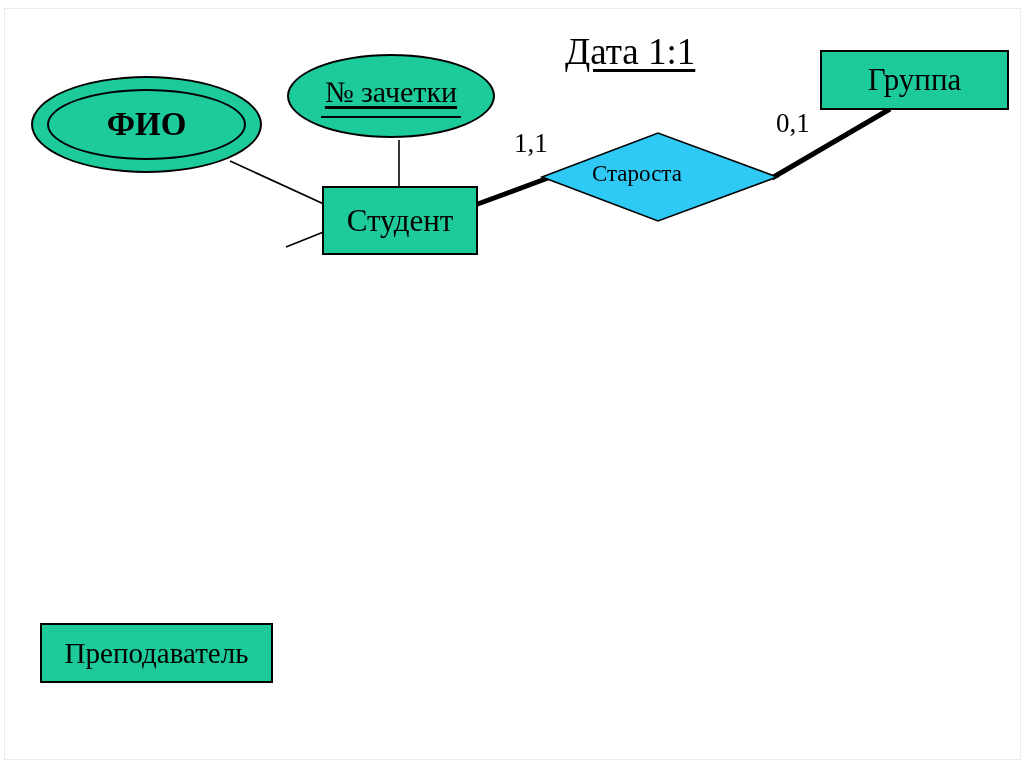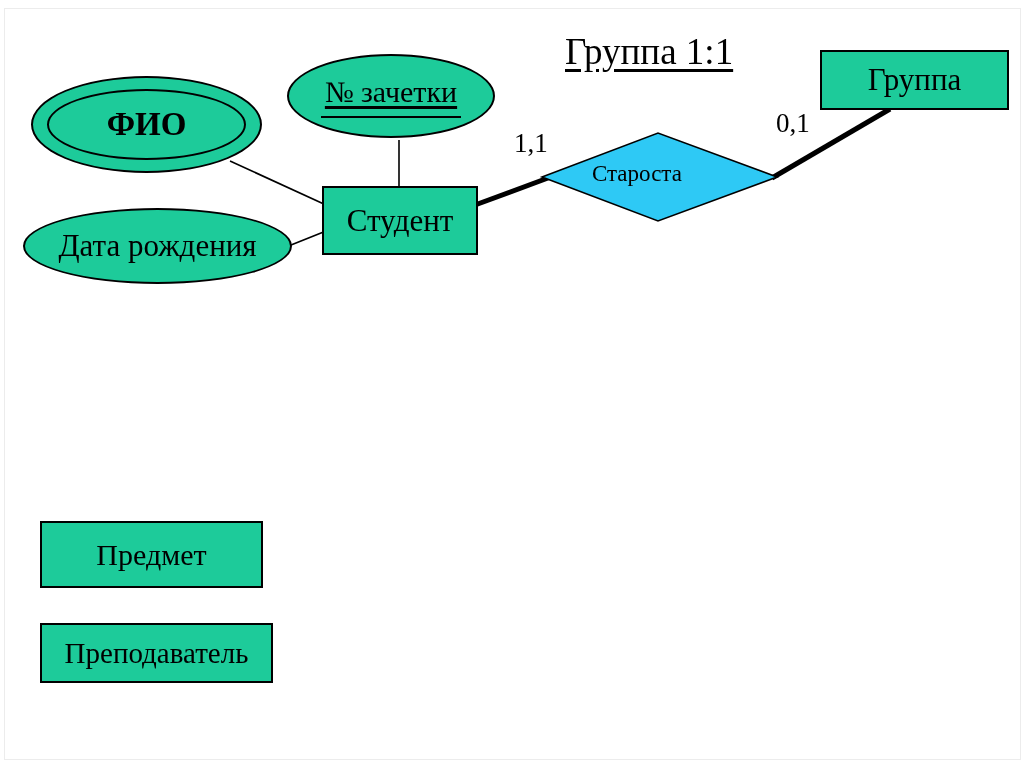--- a/index.html
+++ b/index.html
@@ -69,49 +69,43 @@
 
   <svg id="wires" width="1024" height="767" viewBox="0 0 1024 767">
     <line x1="230" y1="161" x2="326" y2="205" stroke="#000" stroke-width="1.6"></line>
     <line x1="286" y1="247" x2="326" y2="231" stroke="#000" stroke-width="1.6"></line>
     <line x1="399" y1="140" x2="399" y2="188" stroke="#000" stroke-width="1.6"></line>
     <line x1="475" y1="205" x2="548" y2="178" stroke="#000" stroke-width="5"></line>
     <line x1="772" y1="178" x2="890" y2="109" stroke="#000" stroke-width="5"></line>
     <polygon points="542,177 658,133 777,177 658,221" fill="#2ec9f5" stroke="#000" stroke-width="1.6"></polygon>
   </svg>
 
-  <div class="title" style="left:565px;top:30px;">Группа 1:1</div>
+  <div class="title" style="left:565px;top:30px;">Дата 1:1</div>
 
   <div class="shape ellipse" style="left:31px;top:76px;width:231px;height:97px;">
     <div class="inner-ring"></div>
     <span class="fio-text">ФИО</span>
   </div>
 
   <div class="shape ellipse" style="left:287px;top:54px;width:208px;height:84px;">
     <span class="key-label">№ зачетки</span>
   </div>
 
-  <div class="shape ellipse" style="left:23px;top:208px;width:269px;height:76px;font-size:31px;">
-    <span>Дата рождения</span>
-  </div>
 
   <div class="shape entity" style="left:322px;top:186px;width:156px;height:69px;text-align:right;">
     <span>Студент</span>
   </div>
 
   <div class="shape entity" style="left:812px;top:50px;width:189px;height:60px;margin-left:8px;">
     <span>Группа</span>
   </div>
 
   <div class="rel-label" style="left:592px;top:161px;">Староста</div>
 
   <div class="card-label" style="left:514px;top:128px;">1,1</div>
   <div class="card-label" style="left:776px;top:108px;">0,1</div>
 
-  <div class="shape entity" style="left:40px;top:521px;width:223px;height:67px;font-size:30px;">
-    <span>Предмет</span>
-  </div>
 
   <div class="shape entity" style="left:40px;top:623px;width:233px;height:60px;font-size:29px;">
     <span>Преподаватель</span>
   </div>
 
 </div>
 
 </body></html>

